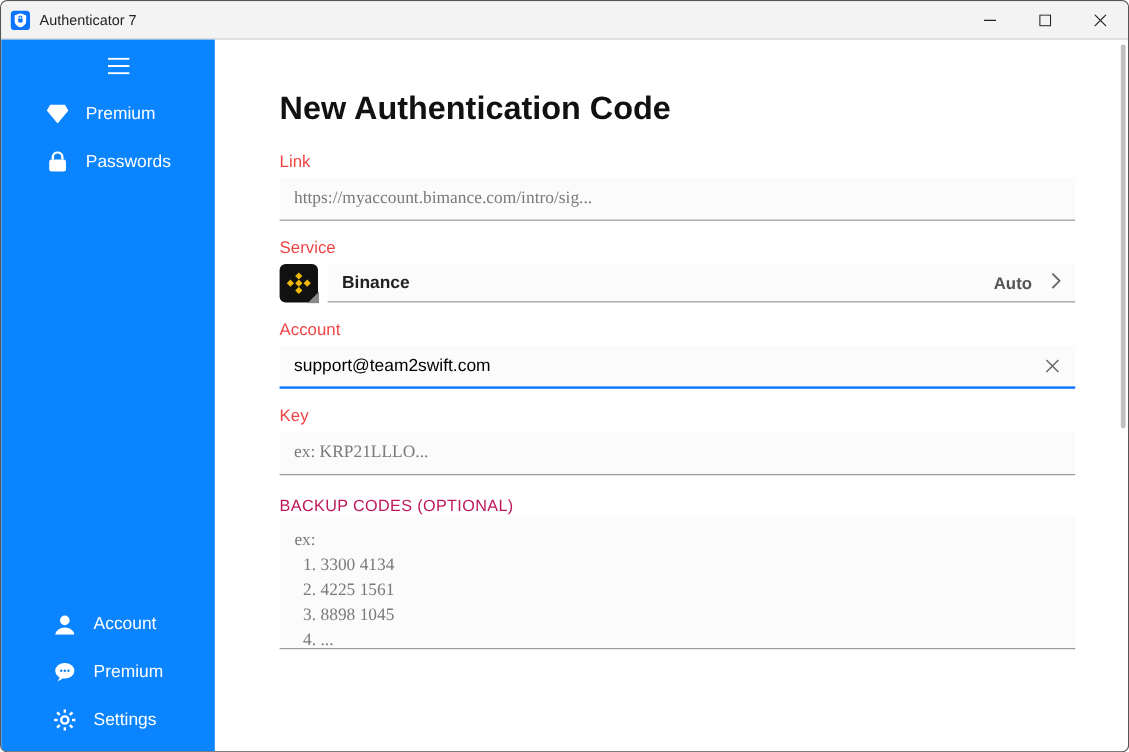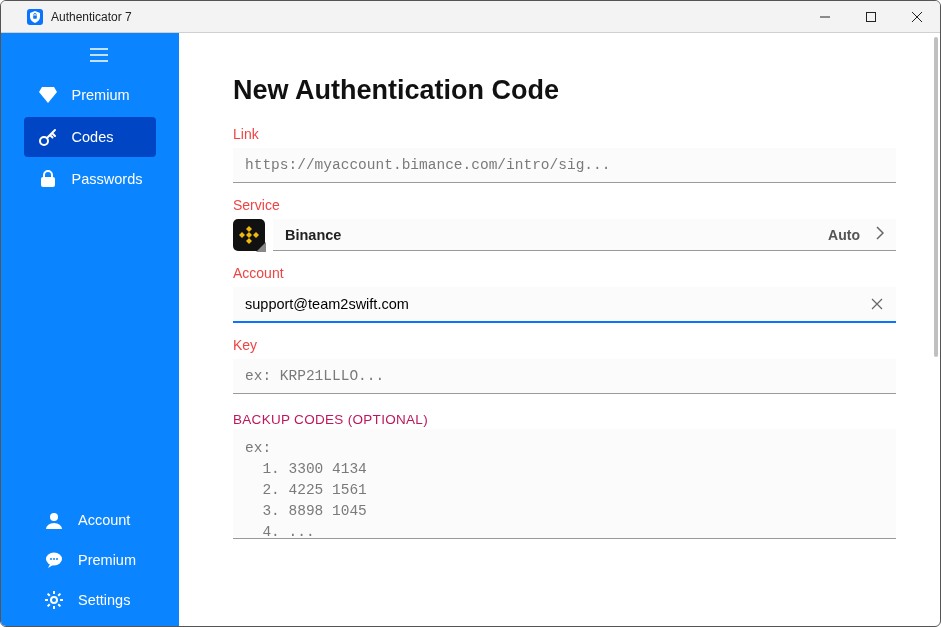--- a/index.html
+++ b/index.html
@@ -5,21 +5,21 @@
   * { box-sizing: border-box; margin: 0; padding: 0; }
   html, body { height: 100%; font-family: "Segoe UI", Arial, sans-serif; font-size: 14px; color: #111; }
   .window {
     width: 941px; height: 627px; border: 1px solid #555; border-radius: 6px;
     background: #fff; overflow: hidden; display: flex; flex-direction: column;
     position: relative;
   }
   
   .titlebar {
     height: 32px; display: flex; align-items: center; background: #f3f3f3;
-    border-bottom: 1px solid #d0d0d0; padding-left: 26px;
+    border-bottom: 1px solid #d0d0d0; padding-left: 8px;
   }
   .titlebar .app-icon {
     width: 16px; height: 16px; background: #0a74ff; border-radius: 3px;
     display: flex; align-items: center; justify-content: center; margin-right: 8px;
   }
   .titlebar .title { font-size: 12px; color: #222; }
   .titlebar .win-controls { margin-left: auto; display: flex; }
   .titlebar .win-btn {
     width: 46px; height: 32px; display: flex; align-items: center; justify-content: center;
     color: #222;
@@ -53,21 +53,21 @@
     flex: 1; overflow-y: auto; padding: 20px 38px 20px 54px;
   }
   .right-scroll-indicator {
     width: 4px; background: #c0c0c0; margin: 4px 2px 4px 0;
     height: 320px; align-self: flex-start; border-radius: 2px;
   }
   h1.page-title { font-size: 27px; font-weight: 600; margin: 22px 0 20px 0; }
   .field-label { font-size: 14px; color: #ef4444; margin-bottom: 6px; margin-top: 14px; }
   .section-label { font-size: 13.5px; color: #be185d; margin-top: 18px; margin-bottom: 2px; letter-spacing: 0.3px; }
   .text-input, .textarea {
-    width: 684px; max-width: 100%; font-size: 14.5px; font-family: Liberation Mono, monospace;
+    width: 684px; max-width: 100%; font-size: 14.5px; font-family: Liberation Serif, serif;
     padding: 9px 12px; border: none; border-bottom: 1px solid #9a9a9a;
     background: #fbfbfb; outline: none; color: #222;
   }
   .text-input::placeholder, .textarea::placeholder { color: #7a7a7a; }
   .textarea { resize: none; height: 110px; line-height: 1.45; color: #7a7a7a; }
   .field-focused .input-wrap { border-bottom: 2px solid #0a74ff; }
   .input-wrap {
     position: relative; width: 684px; max-width: 100%; background: #fbfbfb;
     border-bottom: 1px solid #9a9a9a; display: flex; align-items: center;
   }
@@ -142,29 +142,20 @@
         </svg>
       </div>
       <div class="nav">
         <div class="nav-item">
           <span class="nav-icon">
             <svg width="18" height="16" viewBox="0 0 18 16">
                 <path d="M3 0 H15 L18 5 L9 16 L0 5 Z" fill="#fff"></path>
               </svg>
           </span>
           <span>Premium</span>
-        </div>
-        <div class="nav-item selected">
-          <span class="nav-icon">
-            <svg width="20" height="20" viewBox="0 0 20 20">
-                <circle cx="6" cy="14" r="4" fill="none" stroke="#fff" stroke-width="2"></circle>
-                <path d="M9 11 L17 3 M14 6 L17 9 M12 8 L14.5 10.5" stroke="#fff" stroke-width="2" fill="none" stroke-linecap="round"></path>
-              </svg>
-          </span>
-          <span>Codes</span>
         </div>
         <div class="nav-item">
           <span class="nav-icon">
             <svg width="16" height="18" viewBox="0 0 16 18">
                 <rect x="1" y="7" width="14" height="10" rx="2" fill="#fff"></rect>
                 <path d="M4 7 V5 a4 4 0 0 1 8 0 V7" fill="none" stroke="#fff" stroke-width="2"></path>
               </svg>
           </span>
           <span>Passwords</span>
         </div>

